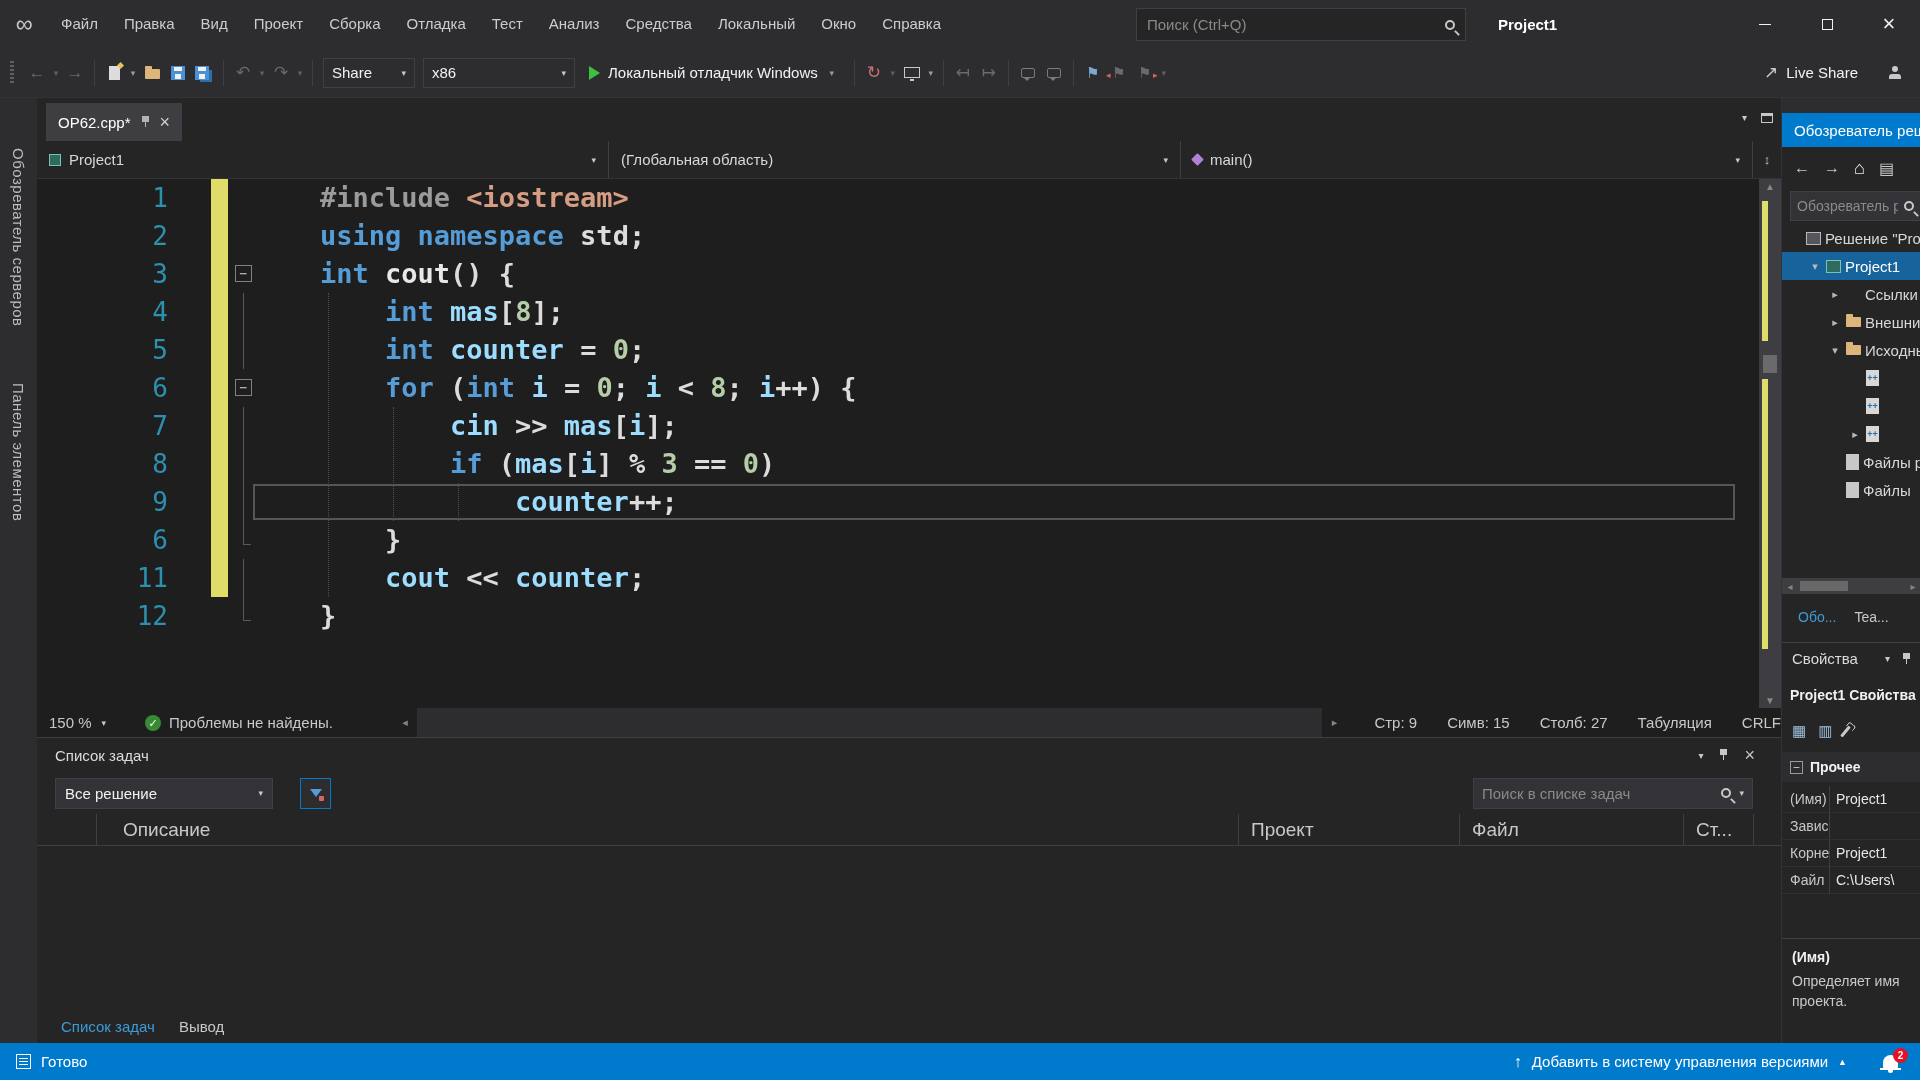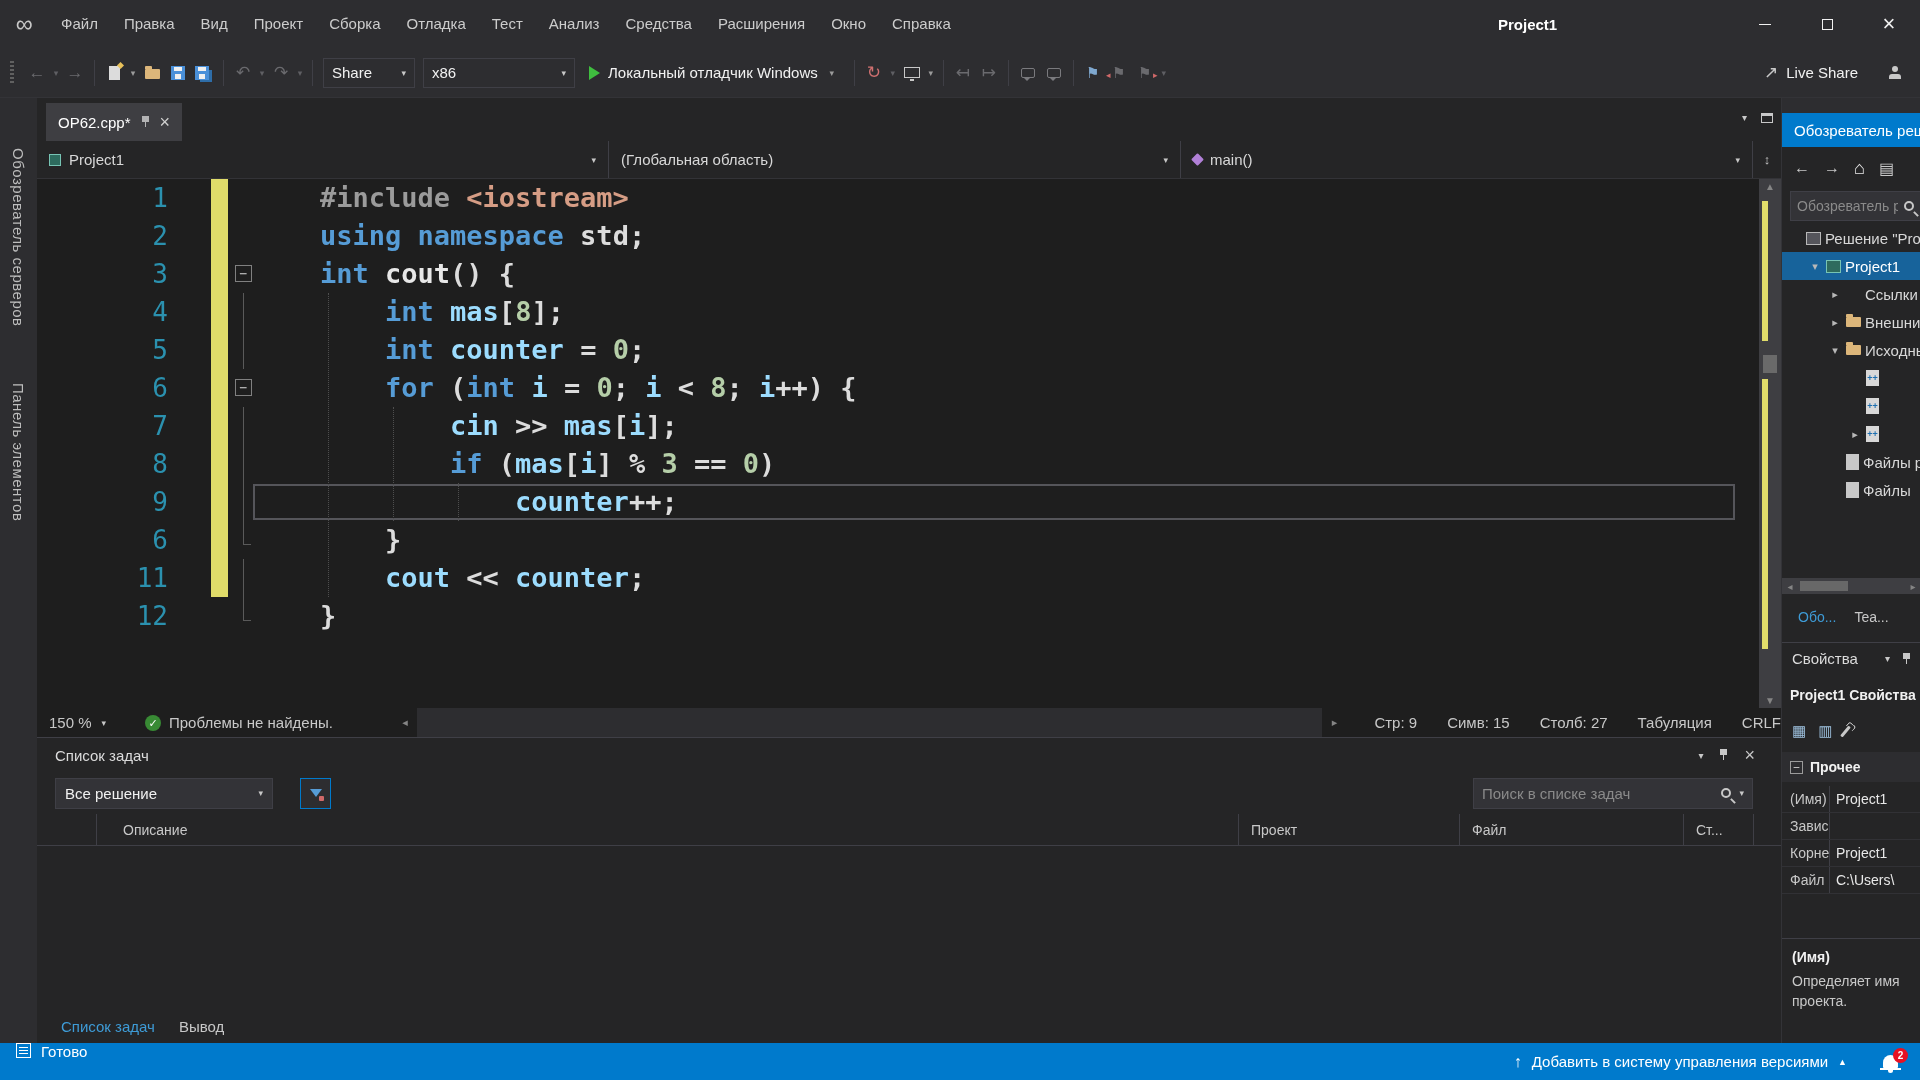--- a/index.html
+++ b/index.html
@@ -144,21 +144,21 @@
   .tp-controls{height:42px;display:flex;align-items:center;padding:0 28px 0 18px;gap:27px;}
   .tp-dd{width:218px;height:31px;background:#333337;border:1px solid var(--border);display:flex;align-items:center;padding:0 9px;font-size:15px;color:#F1F1F1;}
   .tp-dd .arr{margin-left:auto;font-size:9px;color:#C8C8C8;}
   .tp-filter{width:31px;height:31px;border:1px solid var(--accent);background:#2D2D30;display:flex;align-items:center;justify-content:center;position:relative;}
   .funnel{width:0;height:0;border-left:6px solid transparent;border-right:6px solid transparent;border-top:8px solid #569CD6;}
   .fdot{position:absolute;right:6px;bottom:7px;width:5px;height:5px;background:#D16969;border-radius:1px;}
   .tp-search{margin-left:auto;width:280px;height:31px;background:#333337;border:1px solid var(--border);display:flex;align-items:center;padding:0 8px;gap:8px;}
   .tp-search .ph{flex:1;color:#8A8A8A;font-size:15px;overflow:hidden;white-space:nowrap;}
   .tp-search .arr{font-size:9px;color:#C8C8C8;}
   .tp-colhead{height:32px;display:flex;align-items:stretch;border-bottom:1px solid var(--border);background:var(--panel);}
-  .tcell{display:flex;align-items:center;font-size:14px;color:#C8C8C8;border-right:1px solid var(--border);padding-left:12px;overflow:hidden;white-space:nowrap;}
+  .tcell{display:flex;align-items:center;font-size:19px;color:#C8C8C8;border-right:1px solid var(--border);padding-left:12px;overflow:hidden;white-space:nowrap;}
   .c-icon{width:60px;padding-left:0;}
   .c-desc{width:1142px;padding-left:26px;}
   .c-project{width:221px;}
   .c-file{width:224px;}
   .c-st{width:70px;}
   .c-fill{flex:1;border-right:none;}
   .tp-body{flex:1;background:var(--panel);}
   .tp-tabs{height:33px;display:flex;align-items:center;padding-left:14px;gap:4px;background:var(--panel);}
   .tp-tab{padding:0 10px;font-size:15px;color:#C8C8C8;}
   .tp-tab.active{color:#3E9BD6;}
@@ -203,21 +203,21 @@
   #props-section .sname{font-size:14px;font-weight:bold;color:#F1F1F1;}
   #props-grid{position:absolute;left:0;top:688px;width:139px;}
   .prow{height:27px;display:flex;align-items:center;border-bottom:1px solid #313135;}
   .pname{width:48px;padding-left:8px;font-size:14px;color:#C8C8C8;border-right:1px solid var(--border);white-space:nowrap;overflow:hidden;height:100%;display:flex;align-items:center;}
   .pval{flex:1;padding-left:6px;font-size:14px;color:#E8E8E8;white-space:nowrap;overflow:hidden;}
   #props-desc{position:absolute;left:0;top:840px;width:139px;height:105px;border-top:1px solid var(--border);padding:10px;background:var(--panel);}
   #props-desc .dname{font-size:14px;font-weight:bold;color:#F1F1F1;margin-bottom:6px;}
   #props-desc .dtext{font-size:14px;color:#C8C8C8;line-height:1.45;}
 
   
-  #statusbar{position:absolute;left:0;top:1043px;width:1920px;height:37px;background:var(--accent);display:flex;padding:0 16px;font-size:15px;color:#FFFFFF;}
+  #statusbar{position:absolute;left:0;top:1043px;width:1920px;height:37px;background:var(--accent);display:flex;align-items:center;padding:0 16px;font-size:15px;color:#FFFFFF;}
   .sb-icon{width:15px;height:15px;border:1px solid #FFFFFF;position:relative;margin-right:10px;}
   .sb-icon::before{content:"";position:absolute;left:2px;right:2px;top:3px;height:1px;background:#FFFFFF;box-shadow:0 3px 0 #FFFFFF,0 6px 0 #FFFFFF;}
   .sb-right{margin-left:auto;display:flex;align-items:center;gap:10px;}
   .sb-up{font-size:16px;}
   .sb-caret{font-size:9px;}
   .bellwrap{position:relative;margin-left:26px;margin-right:6px;}
   .bell{display:block;width:15px;height:13px;background:#FFFFFF;border-radius:8px 8px 1px 1px;position:relative;}
   .bell::after{content:"";position:absolute;left:-3px;right:-3px;bottom:-2px;height:2px;background:#FFFFFF;}
   .bell::before{content:"";position:absolute;left:5px;bottom:-5px;width:5px;height:3px;border-radius:0 0 3px 3px;background:#FFFFFF;}
   .badge{position:absolute;top:-7px;right:-10px;width:15px;height:15px;border-radius:50%;background:var(--red);color:#FFFFFF;font-size:10px;line-height:15px;text-align:center;font-weight:bold;}
@@ -230,24 +230,28 @@
   <div id="menubar">
       <span class="menu-item">Файл</span>
       <span class="menu-item">Правка</span>
       <span class="menu-item">Вид</span>
       <span class="menu-item">Проект</span>
       <span class="menu-item">Сборка</span>
       <span class="menu-item">Отладка</span>
       <span class="menu-item">Тест</span>
       <span class="menu-item">Анализ</span>
       <span class="menu-item">Средства</span>
-      <span class="menu-item">Расширения</span>
+      <span class="menu-item">Локальный</span>
       <span class="menu-item">Окно</span>
       <span class="menu-item">Справка</span>
     </div>
+  <div class="tsearch">
+    <span class="ph">Поиск (Ctrl+Q)</span>
+    <span class="mag"></span>
+  </div>
   <div class="win-title">Project1</div>
   <div class="winbtns">
     <div class="winbtn">
         <span class="minbar"></span>
       </div>
     <div class="winbtn">
         <span class="maxbox"></span>
       </div>
     <div class="winbtn">
         <span class="closex">×</span>

